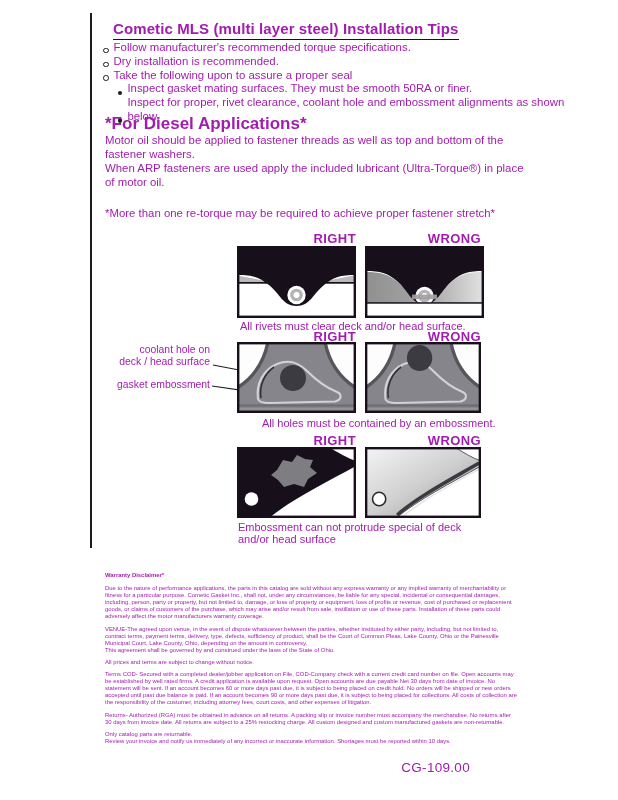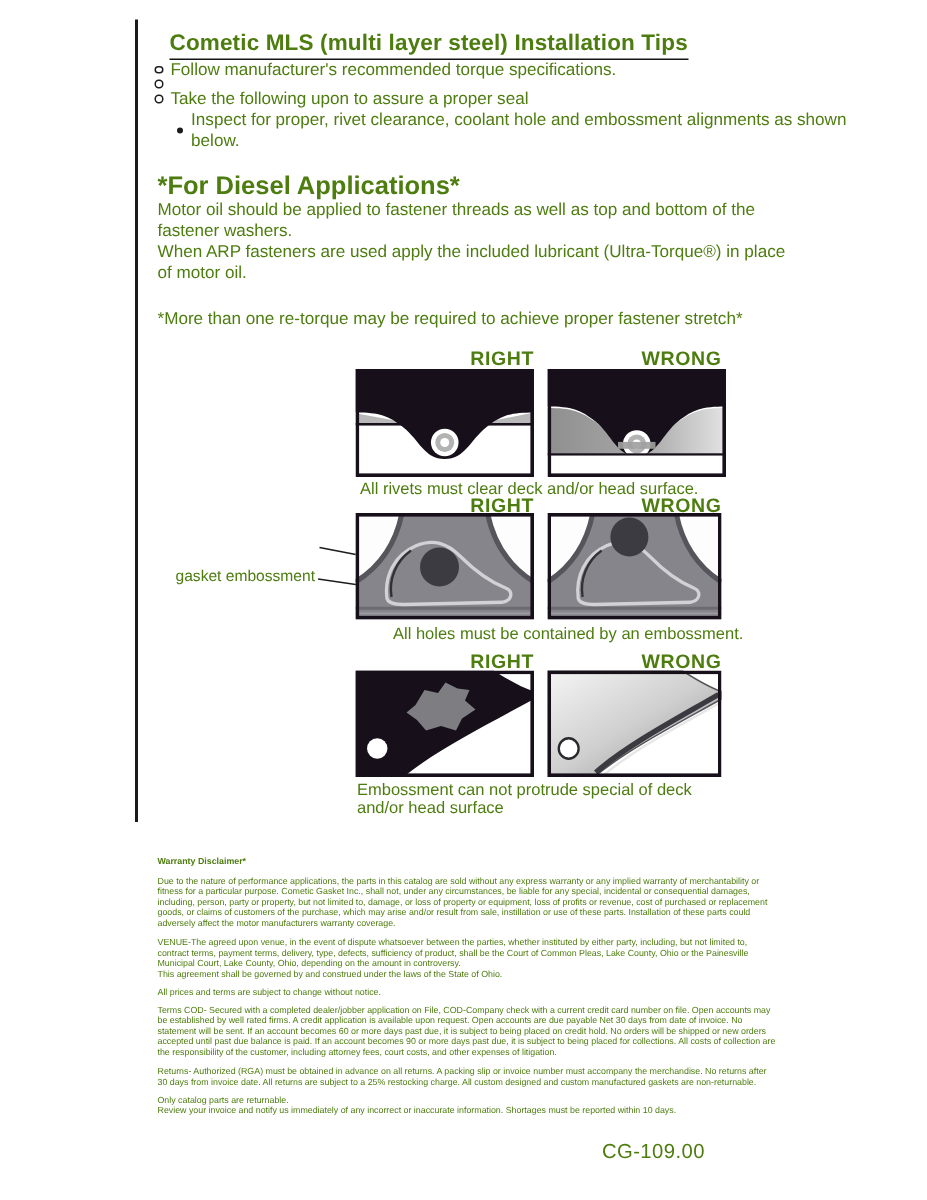--- a/index.html
+++ b/index.html
@@ -1,23 +1,23 @@
 <!DOCTYPE html>
 <html><head>
 <meta charset="utf-8">
 <style>
   html,body{margin:0;padding:0;background:#ffffff;}
   .page{position:relative;width:618px;height:800px;background:#ffffff;overflow:hidden;
-        font-family:"Liberation Sans","DejaVu Sans",sans-serif;color:#4d7c0f;}
+        font-family:"Liberation Sans","DejaVu Sans",sans-serif;color:#a21caf;}
   .abs{position:absolute;}
   .left-rule{left:90px;top:13px;width:1.5px;height:535px;background:#1b1b1d;}
   .title{left:113px;top:20px;font-size:15px;font-weight:bold;letter-spacing:.1px;
          border-bottom:1.6px solid #141416;padding-bottom:2px;margin:0;}
   .intro{left:103px;top:41px;font-size:11.4px;line-height:13.8px;width:480px;}
-  .b-item{display:flex;align-items:center;}
+  .b-item{display:flex;align-items:flex-end;}
   .b-item.sub{margin-left:15px;}
   .mk{flex:0 0 auto;display:inline-block;margin-right:5px;}
   .mk.circ{width:3.6px;height:3.6px;border:1px solid #1c1c1e;border-radius:50%;position:relative;top:-1.5px;}
   .mk.dot{width:4.4px;height:4.4px;background:#1c1c1e;border-radius:50%;position:relative;top:-1px;}
   .diesel-h{left:105px;top:114px;font-size:17px;font-weight:bold;margin:0;}
   .para{left:105px;width:430px;font-size:11.4px;line-height:14px;white-space:pre-line;margin:0;}
   .p1{top:133px;} .p2{top:163px;} .pnote{top:206px;}
   .dg-h{font-size:13px;font-weight:600;letter-spacing:.4px;text-align:right;width:119px;}
   .dg-h.w2{width:116px;}
   .dg-box{width:119px;height:72px;}
@@ -38,24 +38,29 @@
 
   <h1 class="abs title">Cometic MLS (multi layer steel) Installation Tips</h1>
 
   <div class="abs intro">
     <div class="b-item">
       <span class="mk circ"></span>
       <span>Follow manufacturer's recommended torque specifications.</span>
     </div>
     <div class="b-item">
       <span class="mk circ"></span>
+      <span>Dry installation is recommended.</span>
     </div>
     <div class="b-item">
       <span class="mk circ"></span>
       <span>Take the following upon to assure a proper seal</span>
+    </div>
+    <div class="b-item sub">
+      <span class="mk dot"></span>
+      <span>Inspect gasket mating surfaces.  They must be smooth 50RA or finer.</span>
     </div>
     <div class="b-item sub">
       <span class="mk dot"></span>
       <span>Inspect for proper, rivet clearance, coolant hole and embossment alignments as shown below.</span>
     </div>
   </div>
 
   <h2 class="abs diesel-h">*For Diesel Applications*</h2>
   <p class="abs para p1">Motor oil should be applied to fastener threads as well as top and bottom of the fastener washers.
 When ARP fasteners are used apply the included lubricant (Ultra-Torque®) in place of motor oil.</p>
@@ -93,20 +98,24 @@
     <rect x="47" y="48.6" width="25" height="4.6" fill="#9f9f9f" opacity="0.92"></rect>
     <rect x="0" y="56.2" width="119" height="1.5" fill="#17101b"></rect>
     <rect x="1.2" y="1.2" width="116.6" height="69.6" fill="none" stroke="#17101b" stroke-width="2.4"></rect>
   </svg>
 
   <div class="abs cap" style="left:240px;top:320px;">All rivets must clear deck and/or head surface.</div>
 
   <div class="abs dg-h" style="left:237px;top:329px;">RIGHT</div>
   <div class="abs dg-h w2" style="left:365px;top:329px;">WRONG</div>
 
+  <div class="abs anno" style="left:88px;top:344px;">
+    <div>coolant hole on</div>
+    <div>deck / head surface</div>
+  </div>
   <div class="abs anno" style="left:88px;top:379px;">gasket embossment</div>
 
   <svg class="abs" style="left:212px;top:360px;" width="95" height="40" viewBox="0 0 95 40">
     <line x1="1" y1="5" x2="84" y2="21" stroke="#1c1c1e" stroke-width="1.1"></line>
     <line x1="0" y1="26" x2="48" y2="33" stroke="#1c1c1e" stroke-width="1.1"></line>
   </svg>
 
   <svg class="abs" style="left:237px;top:342px;" width="119" height="71" viewBox="0 0 119 71">
     <rect x="0" y="0" width="119" height="71" fill="#85858b"></rect>
     <rect x="0" y="62.5" width="119" height="2" fill="#6b6b71"></rect>

